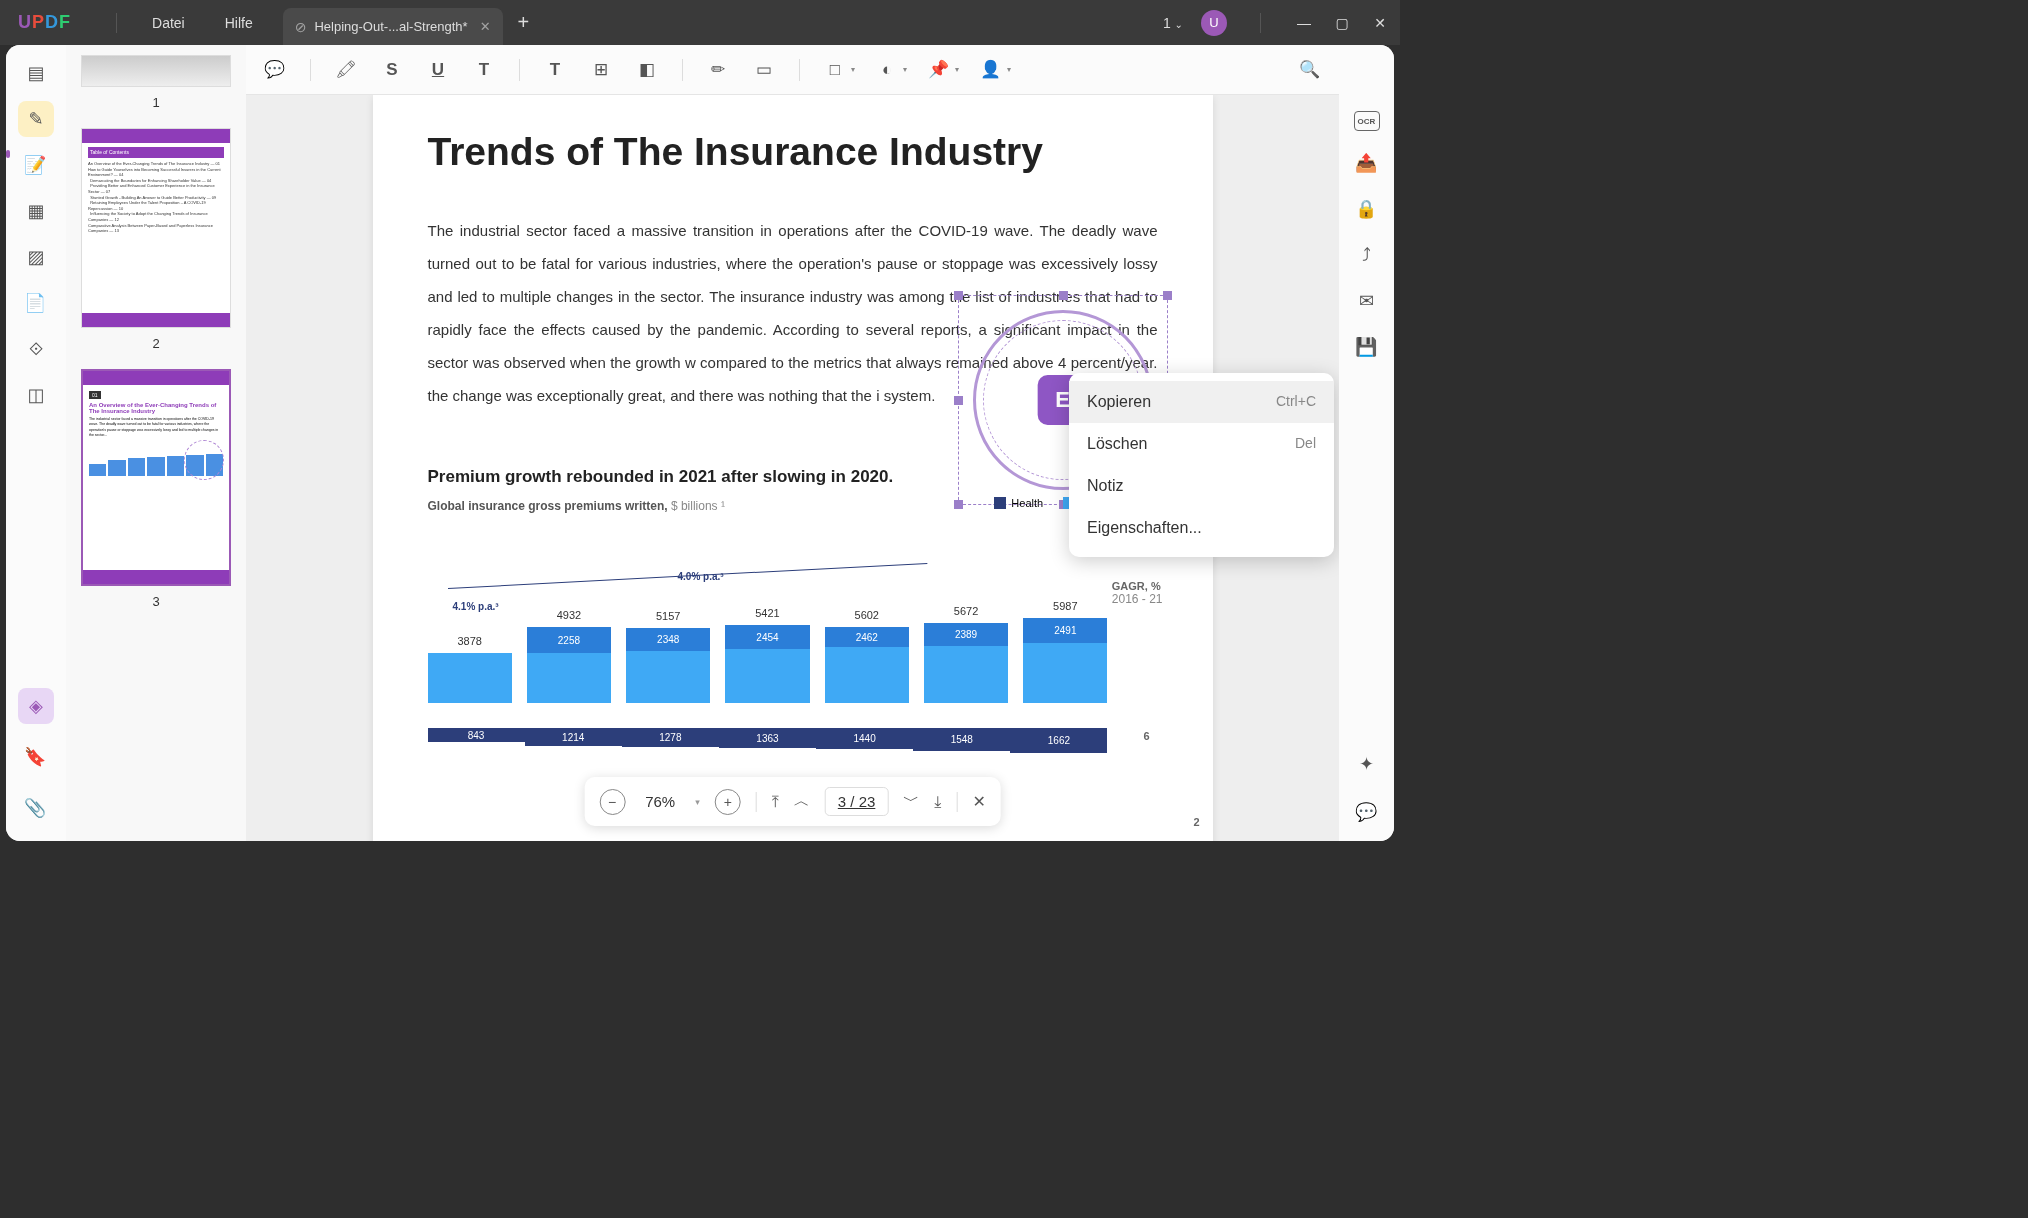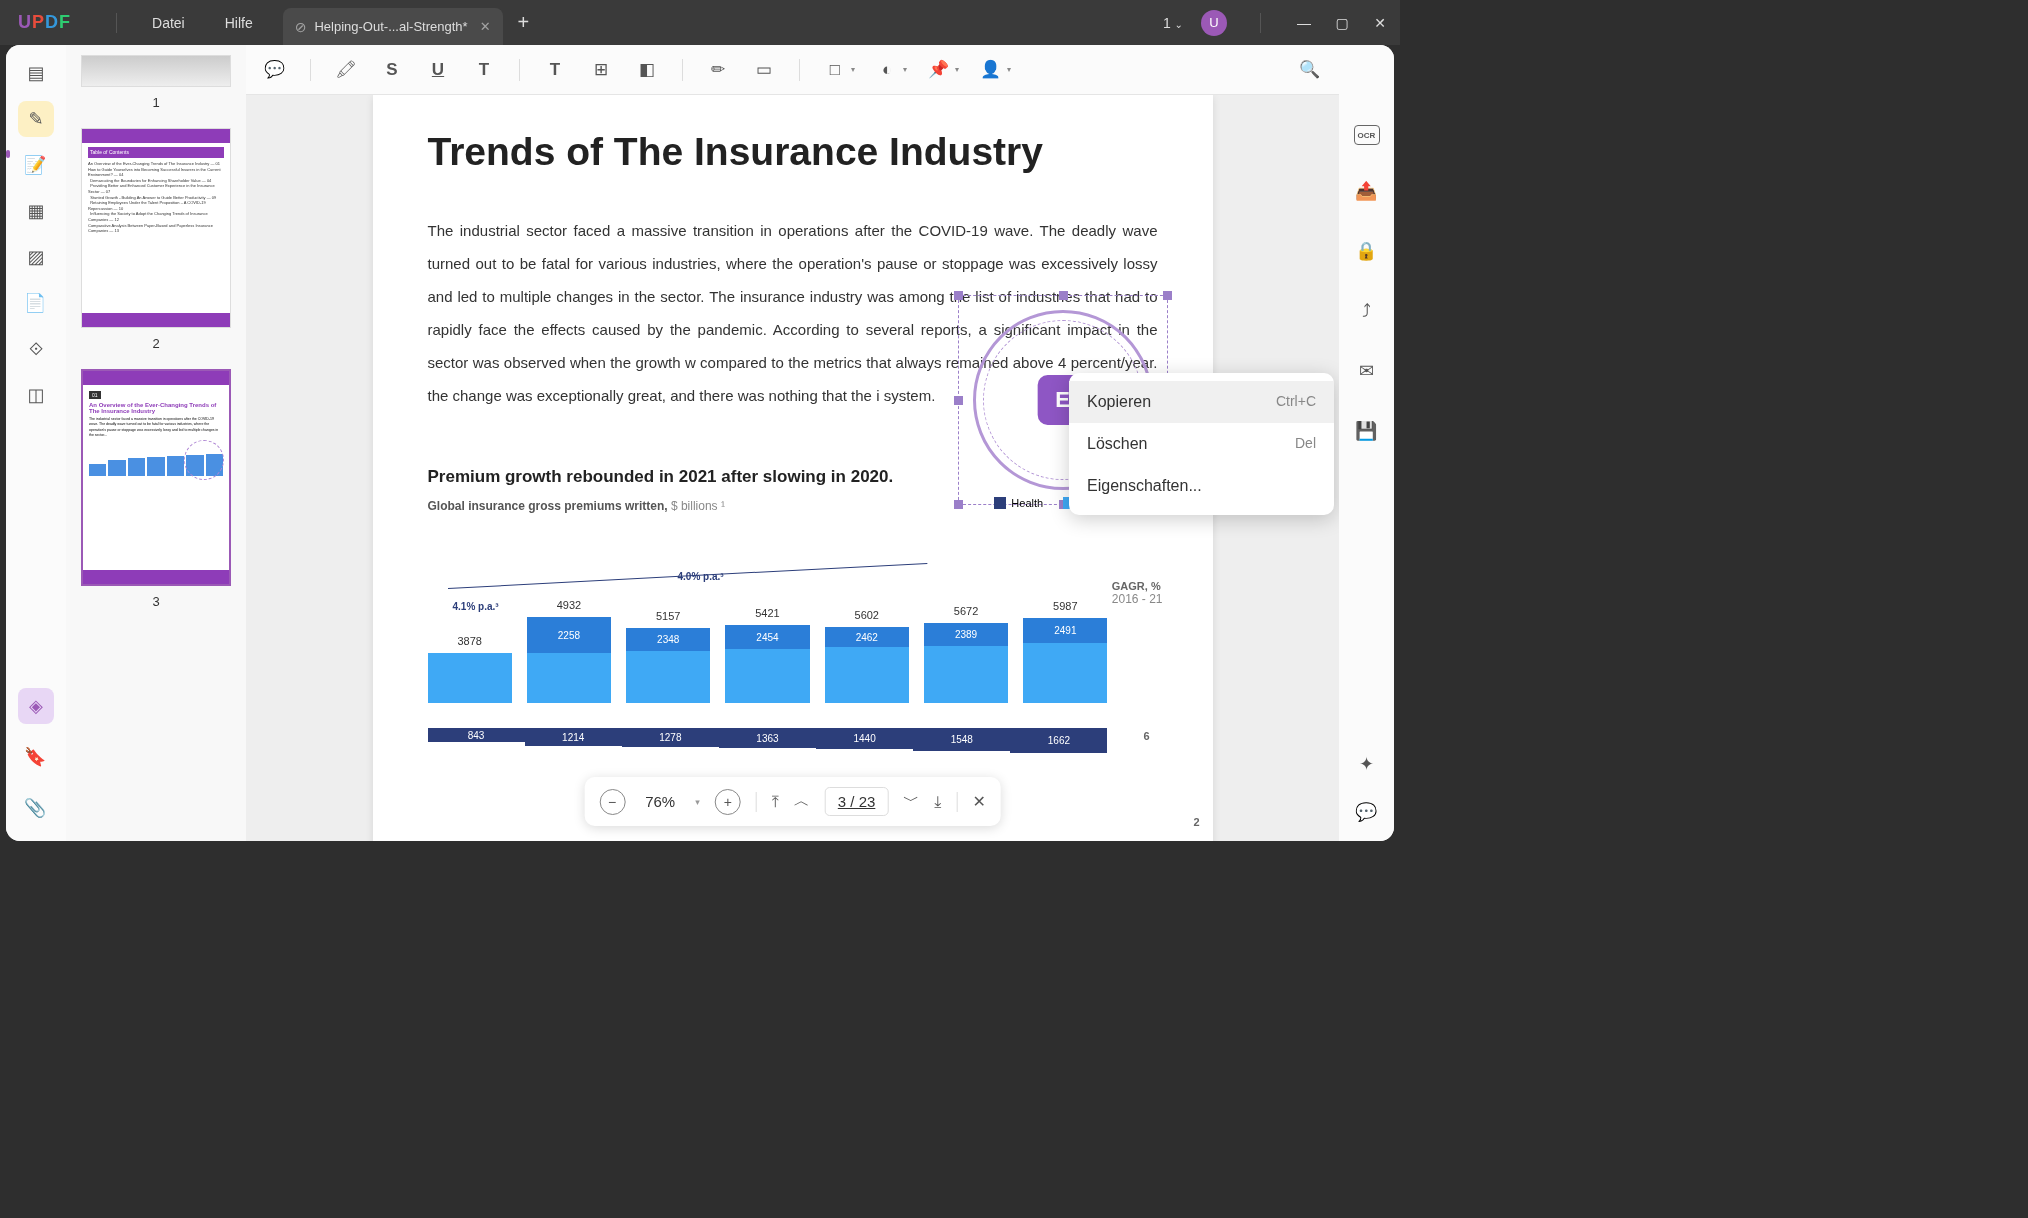--- a/index.html
+++ b/index.html
@@ -87,21 +87,21 @@
 .bar-group { flex: 1; display: flex; flex-direction: column; align-items: center; position: relative; }
 .bar-top-label { font-size: 11px; color: #333; position: absolute; top: -18px; }
 .bar-stack { width: 100%; display: flex; flex-direction: column-reverse; }
 .bar-seg { width: 100%; color: white; font-size: 10px; display: flex; align-items: center; justify-content: center; }
 .bars-row .side-val { position: absolute; right: -42px; font-size: 11px; color: #666; font-weight: 600; }
 .bars-row2 { display: flex; gap: 0; padding-right: 50px; margin-top: 25px; align-items: flex-start; height: 50px; position: relative; }
 .bars-row2 .bar-group2 { flex: 1; }
 .bars-row2 .bar-seg2 { background: #2c3e7a; color: white; font-size: 10px; display: flex; align-items: center; justify-content: center; }
 .bars-row2 .side-val2 { position: absolute; right: 8px; top: 2px; font-size: 11px; color: #666; font-weight: 600; }
 
-.right-rail { width: 55px; background: #fbfbfb; display: flex; flex-direction: column; align-items: center; padding-top: 13px; gap: 32px; }
+.right-rail { width: 55px; background: #fbfbfb; display: flex; flex-direction: column; align-items: center; padding-top: 13px; gap: 18px; }
 .rr-btn { width: 28px; height: 28px; display: flex; align-items: center; justify-content: center; cursor: pointer; color: #555; font-size: 18px; }
 
 .bottom-bar { position: absolute; bottom: 15px; left: 50%; transform: translateX(-50%); background: white; border-radius: 10px; box-shadow: 0 2px 12px rgba(0,0,0,0.15); padding: 10px 15px; display: flex; align-items: center; gap: 15px; z-index: 50; }
 .bb-btn { width: 26px; height: 26px; border-radius: 50%; border: 1.5px solid #888; display: flex; align-items: center; justify-content: center; cursor: pointer; color: #555; font-size: 14px; }
 .bb-zoom { font-size: 15px; color: #333; min-width: 40px; text-align: center; }
 .bb-sep { width: 1px; height: 20px; background: #ddd; }
 .bb-page { font-size: 15px; color: #333; padding: 5px 12px; border: 1px solid #ddd; border-radius: 5px; text-decoration: underline; }
 .bb-nav { cursor: pointer; color: #555; font-size: 16px; }
 .bb-caret { font-size: 9px; color: #999; }
 .bb-close { cursor: pointer; font-size: 16px; color: #555; }
@@ -273,21 +273,21 @@
               <div class="bar-group">
                   <div class="bar-top-label">3878</div>
                   <div class="bar-stack">
                     <div class="bar-seg" style="background:#3fa9f5;height:50px"></div>
                   </div>
                 </div>
               <div class="bar-group">
                   <div class="bar-top-label">4932</div>
                   <div class="bar-stack">
                     <div class="bar-seg" style="background:#3fa9f5;height:50px"></div>
-                    <div class="bar-seg" style="background:#2b7ed8;height:36px">2258</div>
+                    <div class="bar-seg" style="background:#2b7ed8;height:26px">2258</div>
                   </div>
                 </div>
               <div class="bar-group">
                   <div class="bar-top-label">5157</div>
                   <div class="bar-stack">
                     <div class="bar-seg" style="background:#3fa9f5;height:52px"></div>
                     <div class="bar-seg" style="background:#2b7ed8;height:23px">2348</div>
                   </div>
                 </div>
               <div class="bar-group">
@@ -350,20 +350,23 @@
     </div>
 
     <div class="ctx-menu">
       <div class="ctx-item hover">
           <span>Kopieren</span>
           <span class="ctx-shortcut">Ctrl+C</span>
         </div>
       <div class="ctx-item">
           <span>Löschen</span>
           <span class="ctx-shortcut">Del</span>
+        </div>
+      <div class="ctx-item">
+          <span>Notiz</span>
         </div>
       <div class="ctx-item">
           <span>Eigenschaften...</span>
         </div>
     </div>
 
     <div class="bottom-bar">
       <div class="bb-btn">−</div>
       <div class="bb-zoom">76%</div>
       <span class="bb-caret">▾</span>

